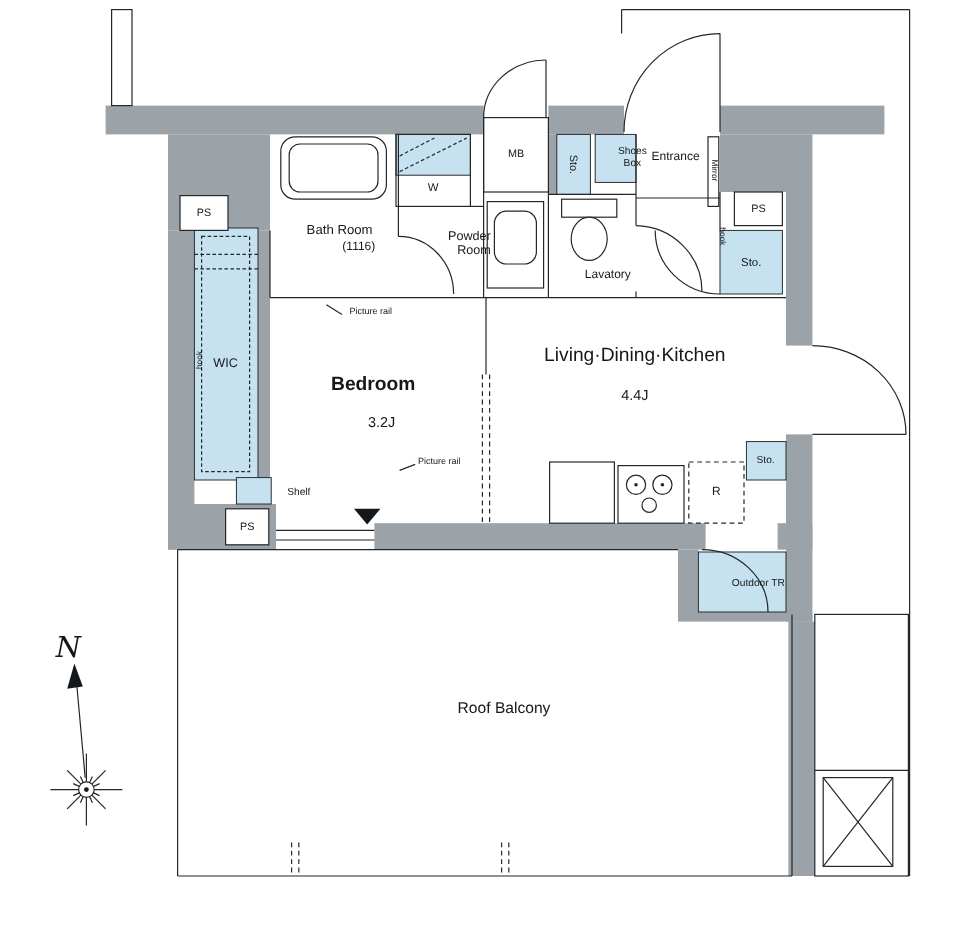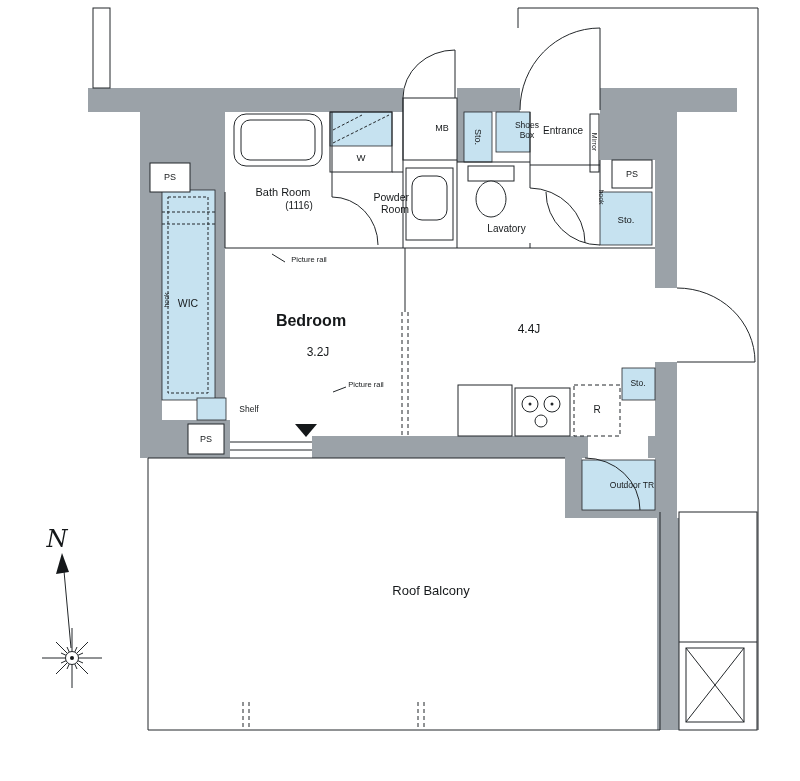--- a/index.html
+++ b/index.html
@@ -168,39 +168,40 @@
           <line x1="72" y1="658" x2="67" y2="647"></line>
     </g>
     <circle cx="72" cy="658" r="6.5" fill="#fff" stroke="#23272a"></circle>
     <circle cx="72" cy="658" r="2" fill="#15181a"></circle>
   </g>
 </svg>
 
   <div class="label" style="left:283px;top:192px;font-size:11px;">Bath Room</div>
   <div class="label" style="left:283px;top:206px;font-size:10px;margin-left:16px;">(1116)</div>
   <div class="label wrap" style="left:369px;top:203px;font-size:10.5px;width:52px;text-align:right;">Powder Room</div>
-  <div class="label" style="left:430px;top:128px;font-size:9px;margin-left:12px;">MB</div>
+  <div class="label" style="left:430px;top:128px;font-size:9px;">MB</div>
   <div class="label v90" style="left:478px;top:137px;font-size:9px;">Sto.</div>
   <div class="label wrap" style="left:513px;top:131px;font-size:8.5px;width:38px;">Shoes Box</div>
   <div class="label" style="left:563px;top:131px;font-size:10px;">Entrance</div>
   <div class="label v90" style="left:594px;top:142px;font-size:7px;">Mirror</div>
   <div class="label v90" style="left:601px;top:197px;font-size:7px;">hook</div>
   <div class="label" style="left:489px;top:229px;font-size:10px;padding-left:35px;">Lavatory</div>
   <div class="label" style="left:632px;top:174px;font-size:9px;">PS</div>
   <div class="label" style="left:626px;top:220px;font-size:9.5px;">Sto.</div>
   <div class="label" style="left:170px;top:177px;font-size:9px;">PS</div>
   <div class="label" style="left:188px;top:303px;font-size:10.5px;text-align:center;">WIC</div>
   <div class="label v270" style="left:167px;top:300px;font-size:7px;">hook</div>
   <div class="label" style="left:311px;top:321px;font-size:16px;font-weight:bold;">Bedroom</div>
   <div class="label" style="left:318px;top:353px;font-size:12px;">3.2J</div>
   <div class="label" style="left:309px;top:260px;font-size:7.5px;">Picture rail</div>
   <div class="label" style="left:366px;top:385px;font-size:7.5px;">Picture rail</div>
+  <div class="label" style="left:529px;top:297px;font-size:16px;">Living·Dining·Kitchen</div>
   <div class="label" style="left:529px;top:330px;font-size:12px;">4.4J</div>
   <div class="label" style="left:597px;top:410px;font-size:10px;">R</div>
   <div class="label" style="left:638px;top:384px;font-size:8.5px;">Sto.</div>
   <div class="label" style="left:249px;top:410px;font-size:8.5px;">Shelf</div>
   <div class="label" style="left:206px;top:439px;font-size:9px;">PS</div>
   <div class="label wrap" style="left:618px;top:486px;font-size:8.5px;width:48px;">Outdoor TR</div>
-  <div class="label" style="left:431px;top:591px;font-size:13px;">Roof Balcony</div>
+  <div class="label" style="left:420px;top:591px;font-size:13px;">Roof Balcony</div>
   <div class="label serifN" style="left:57px;top:540px;font-size:24px;">N</div>
   <div class="label" style="left:361px;top:158px;font-size:9.5px;">W</div>
 
 </div>
 
 </body></html>

